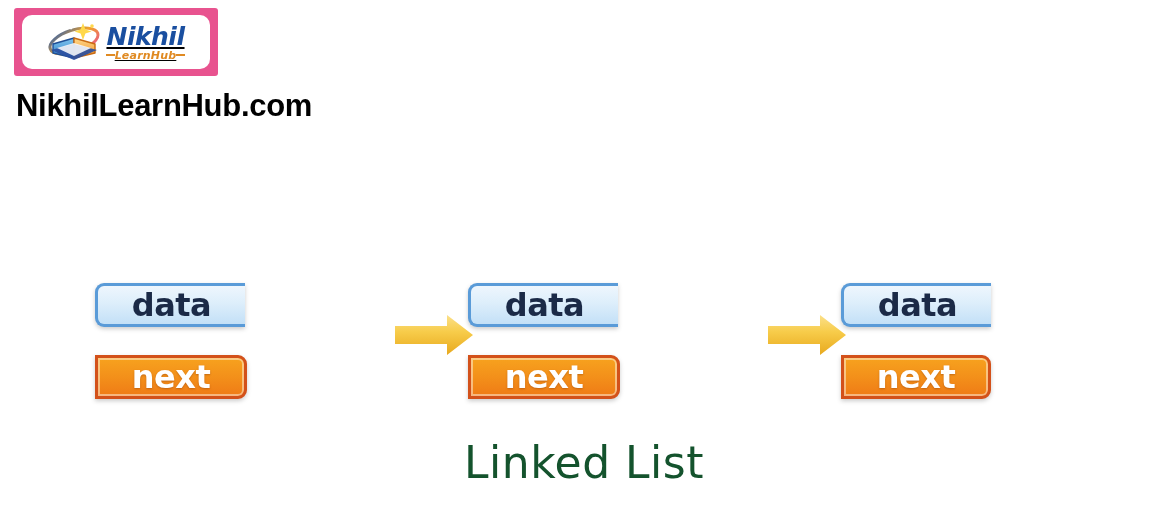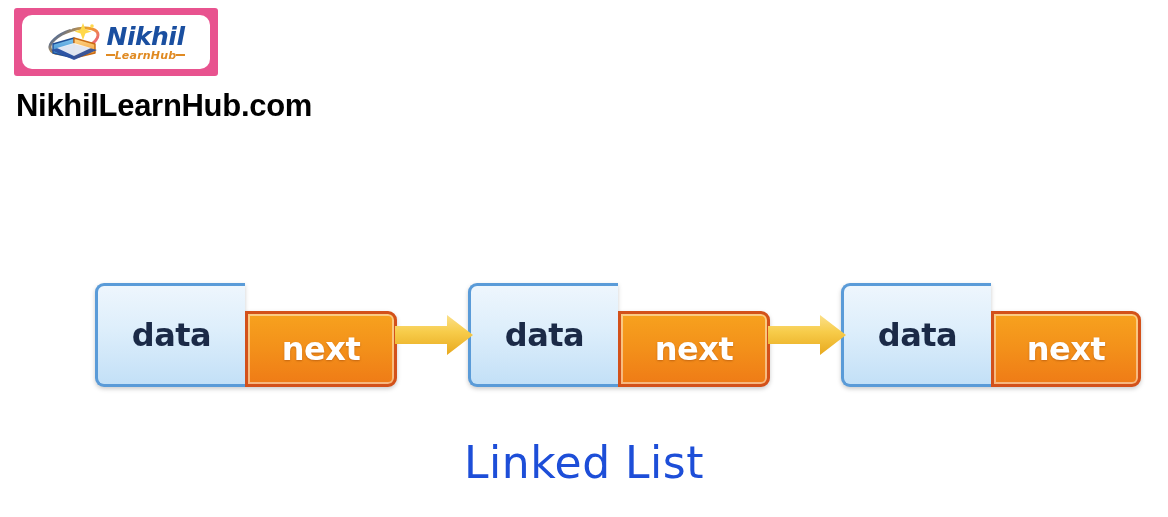--- a/index.html
+++ b/index.html
@@ -32,20 +32,21 @@
     width: 100%;
     height: 100%;
     background: #ffffff;
     border-radius: 10px;
     display: flex;
     align-items: center;
     justify-content: center;
     gap: 3px;
     box-sizing: border-box;
     padding: 8px 6px;
+    text-decoration: underline;
   }
   #logo-mark {
     width: 56px;
     height: 44px;
     flex: 0 0 auto;
   }
   #logo-wordmark {
     display: flex;
     flex-direction: column;
     align-items: center;
@@ -101,20 +102,21 @@
     width: 1045px;
     height: 104px;
   }
   .ll-node {
     position: absolute;
     top: 0;
     height: 104px;
     display: flex;
     box-sizing: border-box;
     filter: drop-shadow(0 2px 2px rgba(0,0,0,0.20));
+    flex-direction: column;
   }
   .node-data {
     flex: 0 0 auto;
     box-sizing: border-box;
     background: linear-gradient(to bottom, #eef6fd 0%, #ddeefb 45%, #c3e0f7 100%);
     border: 3px solid #5a9bd8;
     border-right: none;
     border-radius: 9px 0 0 9px;
     display: flex;
     align-items: center;
@@ -159,21 +161,21 @@
   
   #diagram-caption {
     position: absolute;
     left: 0;
     right: 0;
     top: 437px;
     text-align: center;
     font-family: "DejaVu Sans", sans-serif;
     font-weight: normal;
     font-size: 44px;
-    color: #1d4ed8;
+    color: #14532d;
     letter-spacing: 0.5px;
   }
 </style>
 </head>
 <body>
 
 <div id="brand-logo">
   <div id="brand-logo-inner">
     <svg id="logo-mark" viewBox="0 0 56 44">
       <defs>

